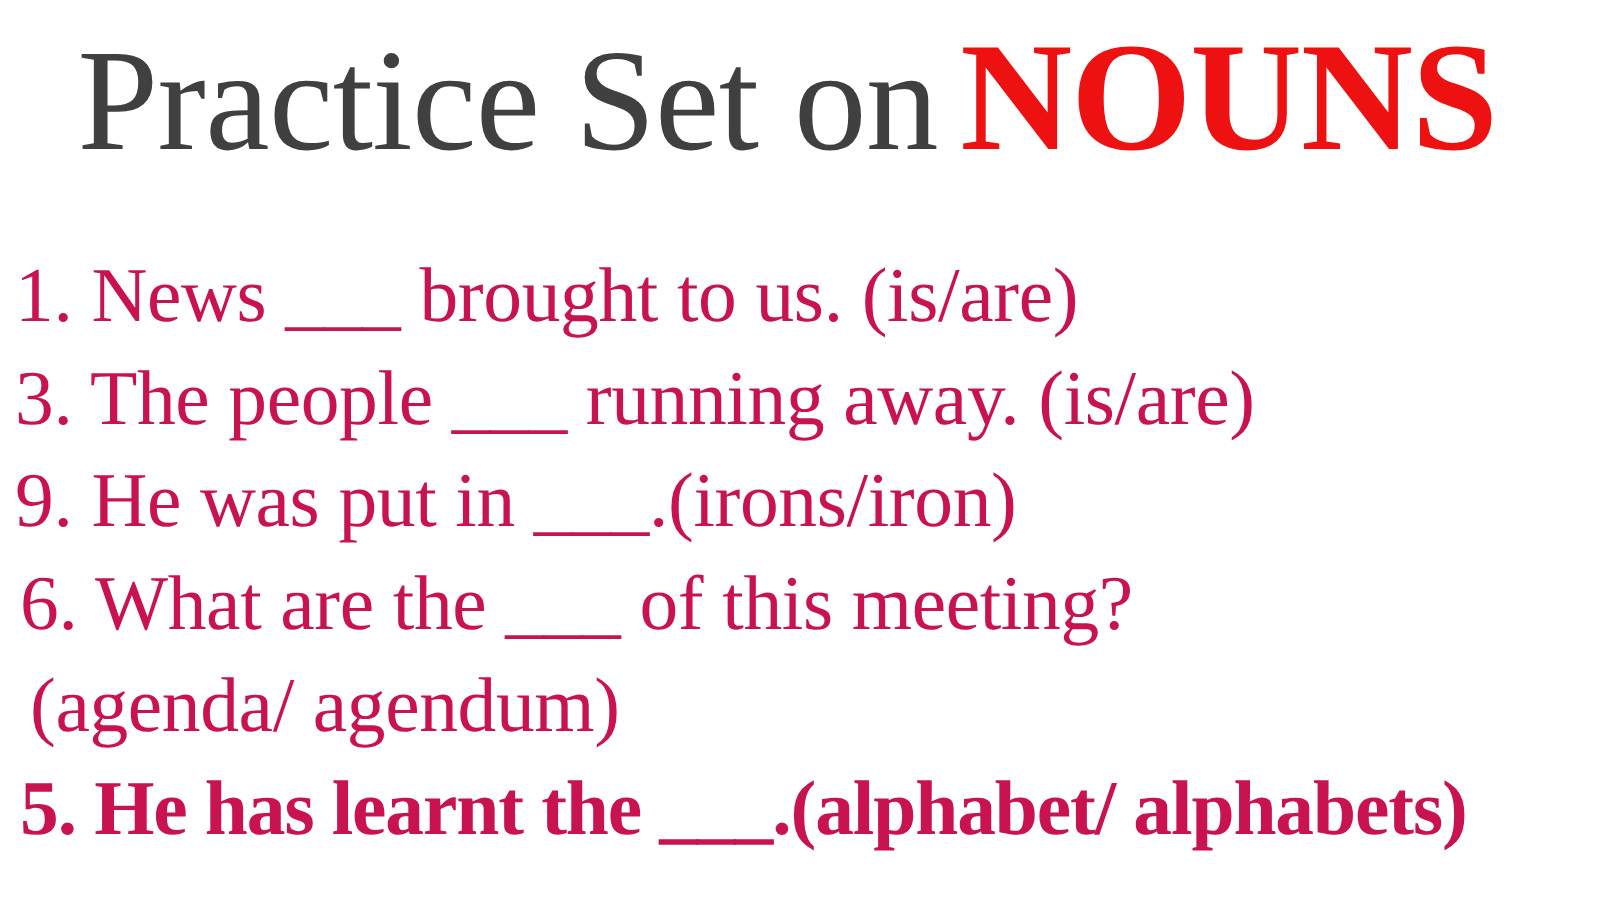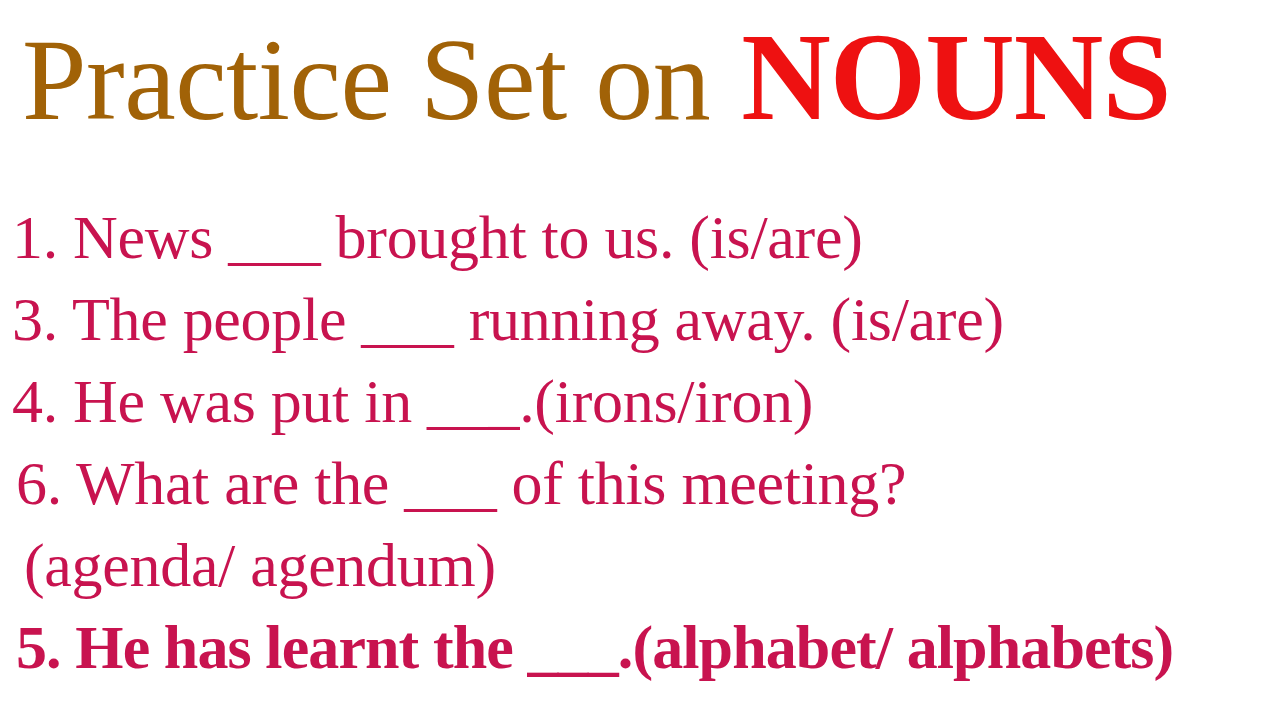--- a/index.html
+++ b/index.html
@@ -37,31 +37,32 @@
     justify-content: flex-start;
     padding-left: 22px;
     box-sizing: border-box;
     white-space: nowrap;
   }
   .title-main {
     font-family: "Liberation Serif", "DejaVu Serif", serif;
     font-size: 116px;
     line-height: 1;
     letter-spacing: -0.5px;
-    color: #a16207;
+    color: #404040;
     font-weight: 400;
+    margin-left: 40px;
   }
   .title-accent {
     font-family: "Liberation Serif", "DejaVu Serif", serif;
     font-size: 124px;
     line-height: 1;
     font-weight: 700;
     color: #ee1111;
     letter-spacing: -1px;
-    margin-left: 31px;
+    margin-left: 18px;
   }
 
   
   .questions {
     position: absolute;
     left: 0;
     top: 196px;
     width: 1280px;
     padding-left: 12px;
     box-sizing: border-box;
@@ -92,19 +93,19 @@
 <div class="page">
 
   <div class="title-row">
     <span class="title-main">Practice Set on</span>
     <span class="title-accent">NOUNS</span>
   </div>
 
   <div class="questions">
     <div class="q-line">1. News ___ brought to us. (is/are)</div>
     <div class="q-line">3. The people ___ running away. (is/are)</div>
-    <div class="q-line">4. He was put in ___.(irons/iron)</div>
+    <div class="q-line">9. He was put in ___.(irons/iron)</div>
     <div class="q-line indent">6. What are the ___ of this meeting?</div>
     <div class="q-line continuation">(agenda/ agendum)</div>
     <div class="q-line indent tight">5. He has learnt the ___.(alphabet/ alphabets)</div>
   </div>
 
 </div>
 
 </body></html>

